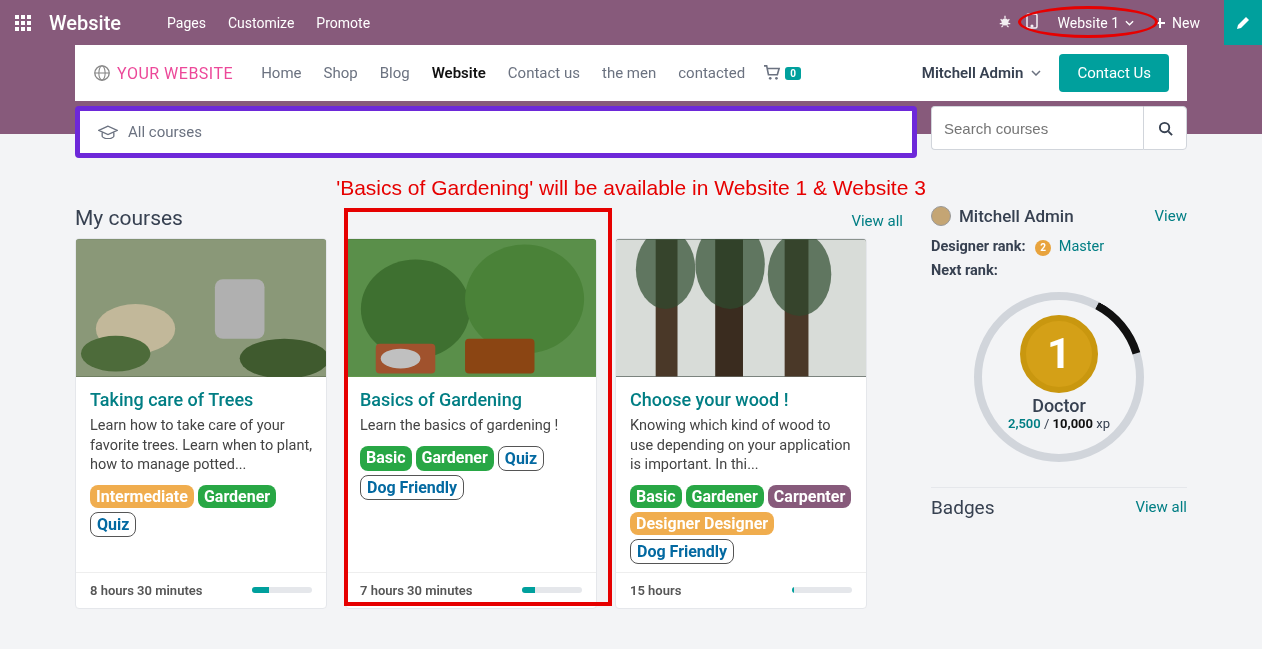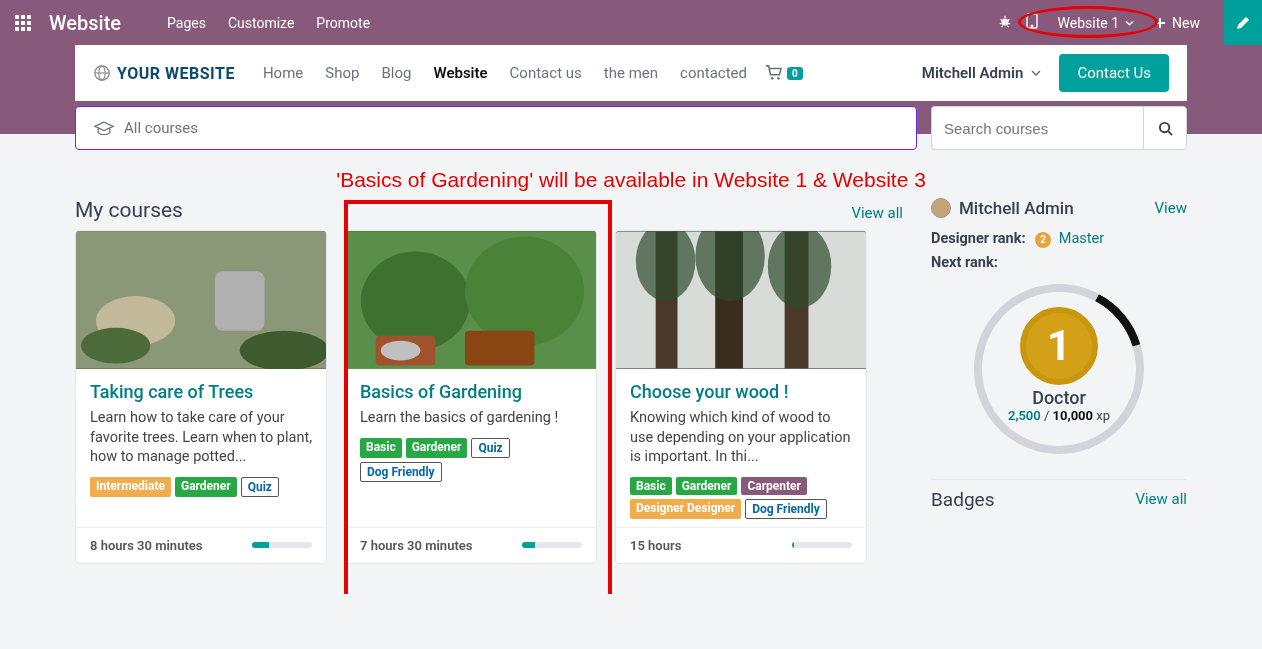--- a/index.html
+++ b/index.html
@@ -12,34 +12,34 @@
 .topnav span { cursor: pointer; }
 .topbar-right { margin-left: auto; display: flex; align-items: center; gap: 14px; padding-right: 0; }
 .bug-icon, .mobile-icon { opacity: .9; }
 .site-switch { display: flex; align-items: center; gap: 6px; font-size: 14px; cursor: pointer; padding: 4px 6px; }
 .new-btn { display: flex; align-items: center; gap: 6px; font-size: 14px; cursor: pointer; }
 .edit-btn { background: #00A09D; height: 45px; width: 38px; display: flex; align-items: center; justify-content: center; cursor: pointer; margin-left: 10px; }
 .circle-highlight { position: absolute; border: 3px solid #e60000; border-radius: 50%/50%; width: 140px; height: 32px; top: 6px; right: 104px; pointer-events: none; }
 
 .subheader-wrap { background: #875A7B; }
 .subheader { max-width: 1112px; margin: 0 auto; background: #fff; height: 56px; display: flex; align-items: center; padding: 0 18px; }
-.logo { display: flex; align-items: center; gap: 6px; color: #0c4a6e; font-weight: 700; font-size: 16px; letter-spacing: .5px; }
+.logo { display: flex; align-items: center; gap: 6px; color: #ec4899; font-weight: 400; font-size: 16px; letter-spacing: .5px; }
 .mainnav { display: flex; gap: 22px; margin-left: 28px; font-size: 15px; color: #6b7280; }
 .mainnav span { cursor: pointer; }
 .mainnav .active { color: #111; font-weight: 600; }
 .cart { margin-left: 18px; display: flex; align-items: center; gap: 4px; cursor: pointer; color: #6b7280; }
 .cart-badge { background: #00A09D; color: #fff; font-size: 10px; font-weight: 700; padding: 1px 5px; border-radius: 3px; }
 .user-dd { margin-left: auto; display: flex; align-items: center; gap: 8px; font-weight: 600; font-size: 15px; color: #374151; cursor: pointer; }
 .contact-btn { background: #00A09D; color: #fff; font-size: 15px; padding: 10px 18px; border-radius: 4px; margin-left: 18px; cursor: pointer; }
 
 .hero-strip { background: #875A7B; height: 33px; }
 
 .page { max-width: 1112px; margin: 0 auto; padding: 0 0 30px; position: relative; }
 .filter-row { position: relative; top: -28px; display: flex; gap: 14px; }
-.all-courses { flex: 1; background: #fff; border: 1px solid #6d28d9; border-radius: 4px; display: flex; align-items: center; gap: 10px; padding: 12px 18px; color: #6b7280; font-size: 15px; }
+.all-courses { flex: 1; background: #fff; border: 5px solid #6d28d9; border-radius: 4px; display: flex; align-items: center; gap: 10px; padding: 12px 18px; color: #6b7280; font-size: 15px; }
 .search-wrap { display: flex; }
 .search-input { width: 212px; height: 44px; border: 1px solid #d1d5db; border-right: none; border-radius: 4px 0 0 4px; padding: 0 12px; font-size: 15px; }
 .search-btn { width: 44px; height: 44px; border: 1px solid #d1d5db; border-radius: 0 4px 4px 0; background: #fff; display: flex; align-items: center; justify-content: center; cursor: pointer; }
 
 .annotation { color: #e60000; font-size: 21px; text-align: center; margin-top: -10px; margin-bottom: 4px; font-family: Arial, sans-serif; }
 
 .cols { display: flex; gap: 28px; margin-top: 6px; }
 .main-col { flex: 1; }
 .side-col { width: 256px; }
 
@@ -47,21 +47,21 @@
 .section-head h2 { font-size: 21px; font-weight: 400; color: #374151; }
 .viewall { color: #017E84; font-size: 15px; cursor: pointer; }
 
 .cards { display: flex; gap: 18px; position: relative; }
 .card { width: 252px; background: #fff; border: 1px solid #e5e7eb; border-radius: 4px; overflow: hidden; display: flex; flex-direction: column; }
 .card-img { height: 138px; background: #888; display:flex; align-items:center; justify-content:center; }
 .card-body { padding: 12px 14px 8px; flex: 1; }
 .card-title { color: #017E84; font-size: 18px; font-weight: 500; margin-bottom: 6px; cursor: pointer; }
 .card-desc { color: #444; font-size: 14.5px; line-height: 1.35; margin-bottom: 10px; }
 .tags { display: flex; flex-wrap: wrap; gap: 4px; }
-.tag { font-size: 12px; font-weight: 700; padding: 2px 6px; border-radius: 2px; color: #fff; }
+.tag { font-size: 16px; font-weight: 700; padding: 2px 6px; border-radius: 8px; color: #fff; }
 .tag.yellow { background: #F0AD4E; }
 .tag.green { background: #28a745; }
 .tag.purple { background: #875A7B; color:#fff; }
 .tag.outline { background: #fff; color: #0369a1; border: 1px solid #555; font-weight: 700; }
 .card-foot { border-top: 1px solid #eee; padding: 10px 14px; display: flex; align-items: center; justify-content: space-between; font-size: 13px; font-weight: 600; color: #555; }
 .prog { width: 60px; height: 6px; background: #e5e7eb; border-radius: 3px; overflow: hidden; }
 .prog-fill { height: 100%; background: #00A09D; }
 
 .highlight-box { position: absolute; border: 4px solid #e60000; left: 269px; top: -30px; width: 268px; height: 398px; pointer-events: none; z-index: 5; }
 

